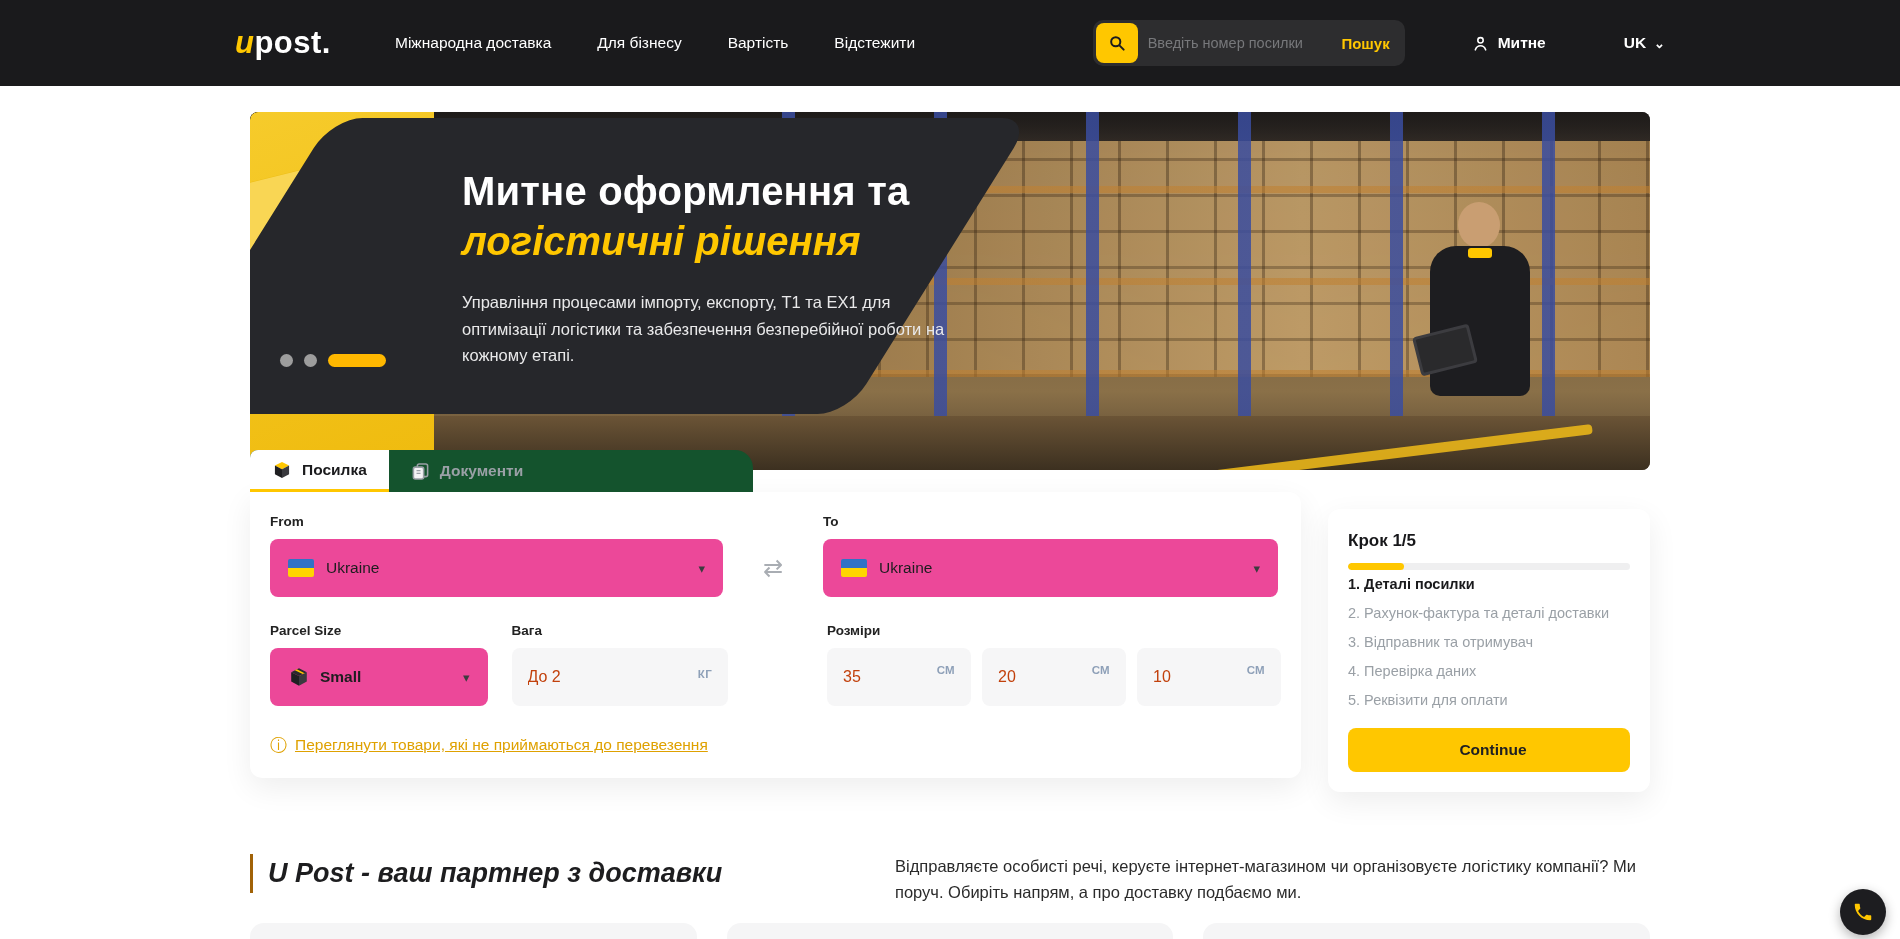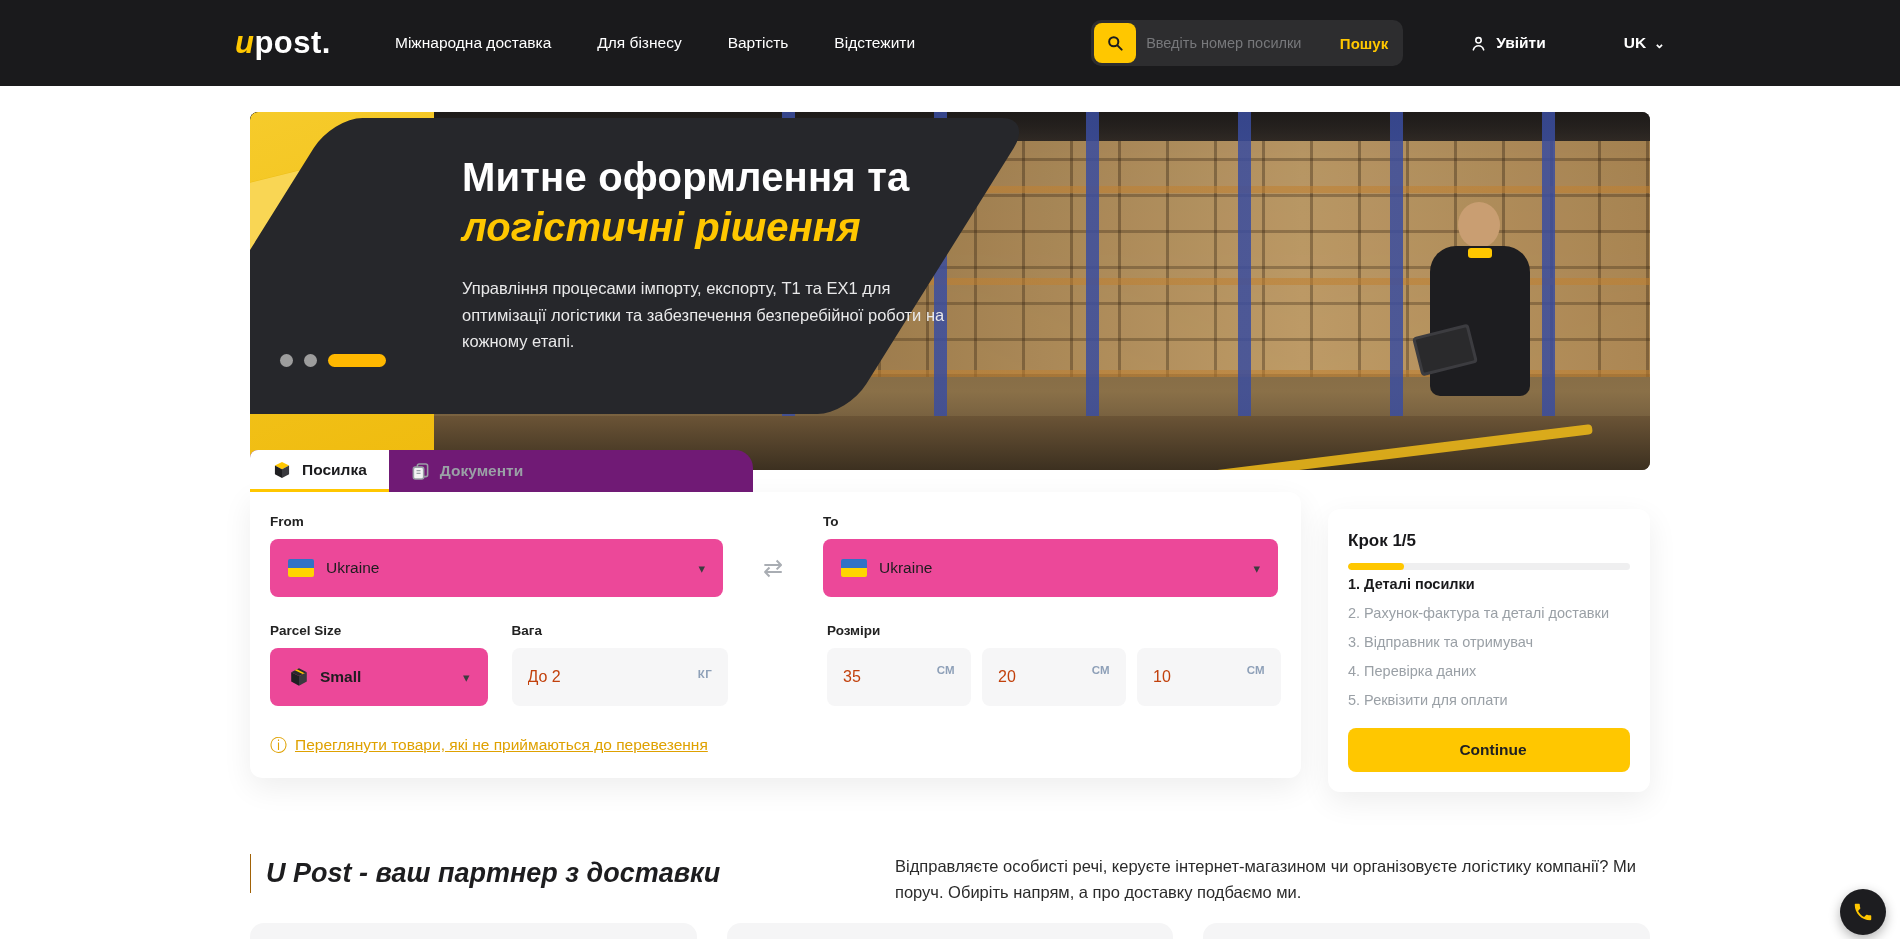--- a/index.html
+++ b/index.html
@@ -63,32 +63,32 @@
   .hero-yellow { position:absolute; left:0; top:0; width:184px; height:100%;
     background:linear-gradient(160deg,#F6CB2B,#EFBB0E); border-radius:8px 0 0 8px; }
   .env1 { position:absolute; left:-30px; top:60px; width:170px; height:190px; background:#F9D654;
     transform:rotate(-14deg); border-radius:10px; box-shadow:0 10px 0 #DFAC0A; }
   .env2 { position:absolute; left:-30px; top:58px; width:170px; height:90px;
     background:#EDBE17; transform:rotate(-14deg); border-radius:10px 10px 40px 10px; }
 
   .hero-dark { position:absolute; left:-10px; top:6px; width:700px; height:296px;
     background:#26272B; border-radius:30px; transform:skewX(-32deg); }
 
-  .hero-content { position:absolute; left:212px; top:42px; width:560px; }
+  .hero-content { position:absolute; left:212px; top:56px; width:560px; }
   .hero-title { color:#fff; font-size:40px; font-weight:800; line-height:1.18; letter-spacing:.2px; }
   .hero-title-accent { color:#FFC700; font-size:40px; font-weight:800; font-style:italic; line-height:1.3; }
   .hero-sub { margin-top:22px; color:#E9E9EA; font-size:16.5px; line-height:1.6; width:505px; }
 
   .dots { position:absolute; left:30px; top:242px; display:flex; align-items:center; gap:11px; }
   .dot { width:13px; height:13px; border-radius:50%; background:#9D9D9D; cursor:pointer; }
   .dot-active { width:58px; height:13px; border-radius:7px; background:#FFB800; cursor:pointer; }
 
   
   .tabbar { position:relative; z-index:3; width:503px; height:42px; margin-top:-20px;
-    display:flex; background:#701a75; border-radius:8px 18px 0 0; overflow:hidden; }
+    display:flex; background:#14532d; border-radius:8px 18px 0 0; overflow:hidden; }
   .tab { display:flex; align-items:center; gap:10px; padding:0 22px; font-size:15.5px; cursor:pointer; }
   .tab-active { background:#fff; color:#1B1B1D; font-weight:700; border-bottom:3px solid #FFC700; }
   .tab-idle { color:#9AA0A6; font-weight:600; }
 
   
   .panel-row { display:flex; gap:27px; align-items:flex-start; }
   .form-card { width:1051px; background:#fff; border-radius:0 12px 12px 12px; padding:22px 20px 24px;
     box-shadow:0 10px 30px rgba(0,0,0,.07); }
   .field-label { font-size:13.5px; font-weight:700; color:#222; margin-bottom:10px; }
   .row1 { display:flex; align-items:flex-end; }
@@ -128,21 +128,21 @@
   .progress-fill { height:100%; background:#FFC700; border-radius:4px; }
   .step-list { margin-top:6px; display:flex; flex-direction:column; gap:13px; }
   .step-item { font-size:14.5px; color:#9AA0A6; cursor:default; }
   .step-item.active { color:#1A1A1C; font-weight:700; }
   .continue-btn { margin-top:20px; width:100%; height:44px; background:#FFC700; border:none;
     border-radius:8px; font-size:15.5px; font-weight:700; color:#202022; cursor:pointer;
     font-family:"Liberation Sans",sans-serif;padding-left:8px; }
 
   
   .about { margin-top:62px; display:flex; justify-content:space-between; align-items:flex-start; }
-  .about-h { border-left:1px solid #a16207; padding-left:15px; font-size:27px; font-weight:700;
+  .about-h { border-left:3px solid #a16207; padding-left:15px; font-size:27px; font-weight:700;
     font-style:italic; color:#1D1D1F; line-height:1.45; }
   .about-p { width:755px; font-size:16.5px; color:#2B2B2B; line-height:1.55; }
 
   .teasers { display:flex; gap:30px; margin-top:18px; }
   .teaser { flex:1; height:60px; background:#F5F5F6; border-radius:14px; cursor:pointer; }
 
   
   .phone-fab { position:fixed; right:14px; bottom:4px; width:46px; height:46px; border-radius:50%;
     background:#1D1D20; border:none; display:flex; align-items:center; justify-content:center;
     cursor:pointer; box-shadow:0 4px 12px rgba(0,0,0,.3); }
@@ -171,21 +171,21 @@
       <input placeholder="Введіть номер посилки" style="">
       <button class="search-submit">Пошук</button>
     </div>
     <div class="login">
       <span style="display:flex;">
         <svg width="19" height="19" viewBox="0 0 24 24" fill="none" stroke="#fff" stroke-width="2" stroke-linecap="round">
             <circle cx="12" cy="8" r="3.4"></circle>
             <path d="M5.5 20c1.2-3.6 3.8-5.1 6.5-5.1s5.3 1.5 6.5 5.1"></path>
           </svg>
       </span>
-      <span>Увійти</span>
+      <span>Митне</span>
     </div>
     <div class="lang">
       <span>UK</span>
       <span class="chev">⌄</span>
     </div>
   </div>
 </header>
 
 <div class="container">
 

